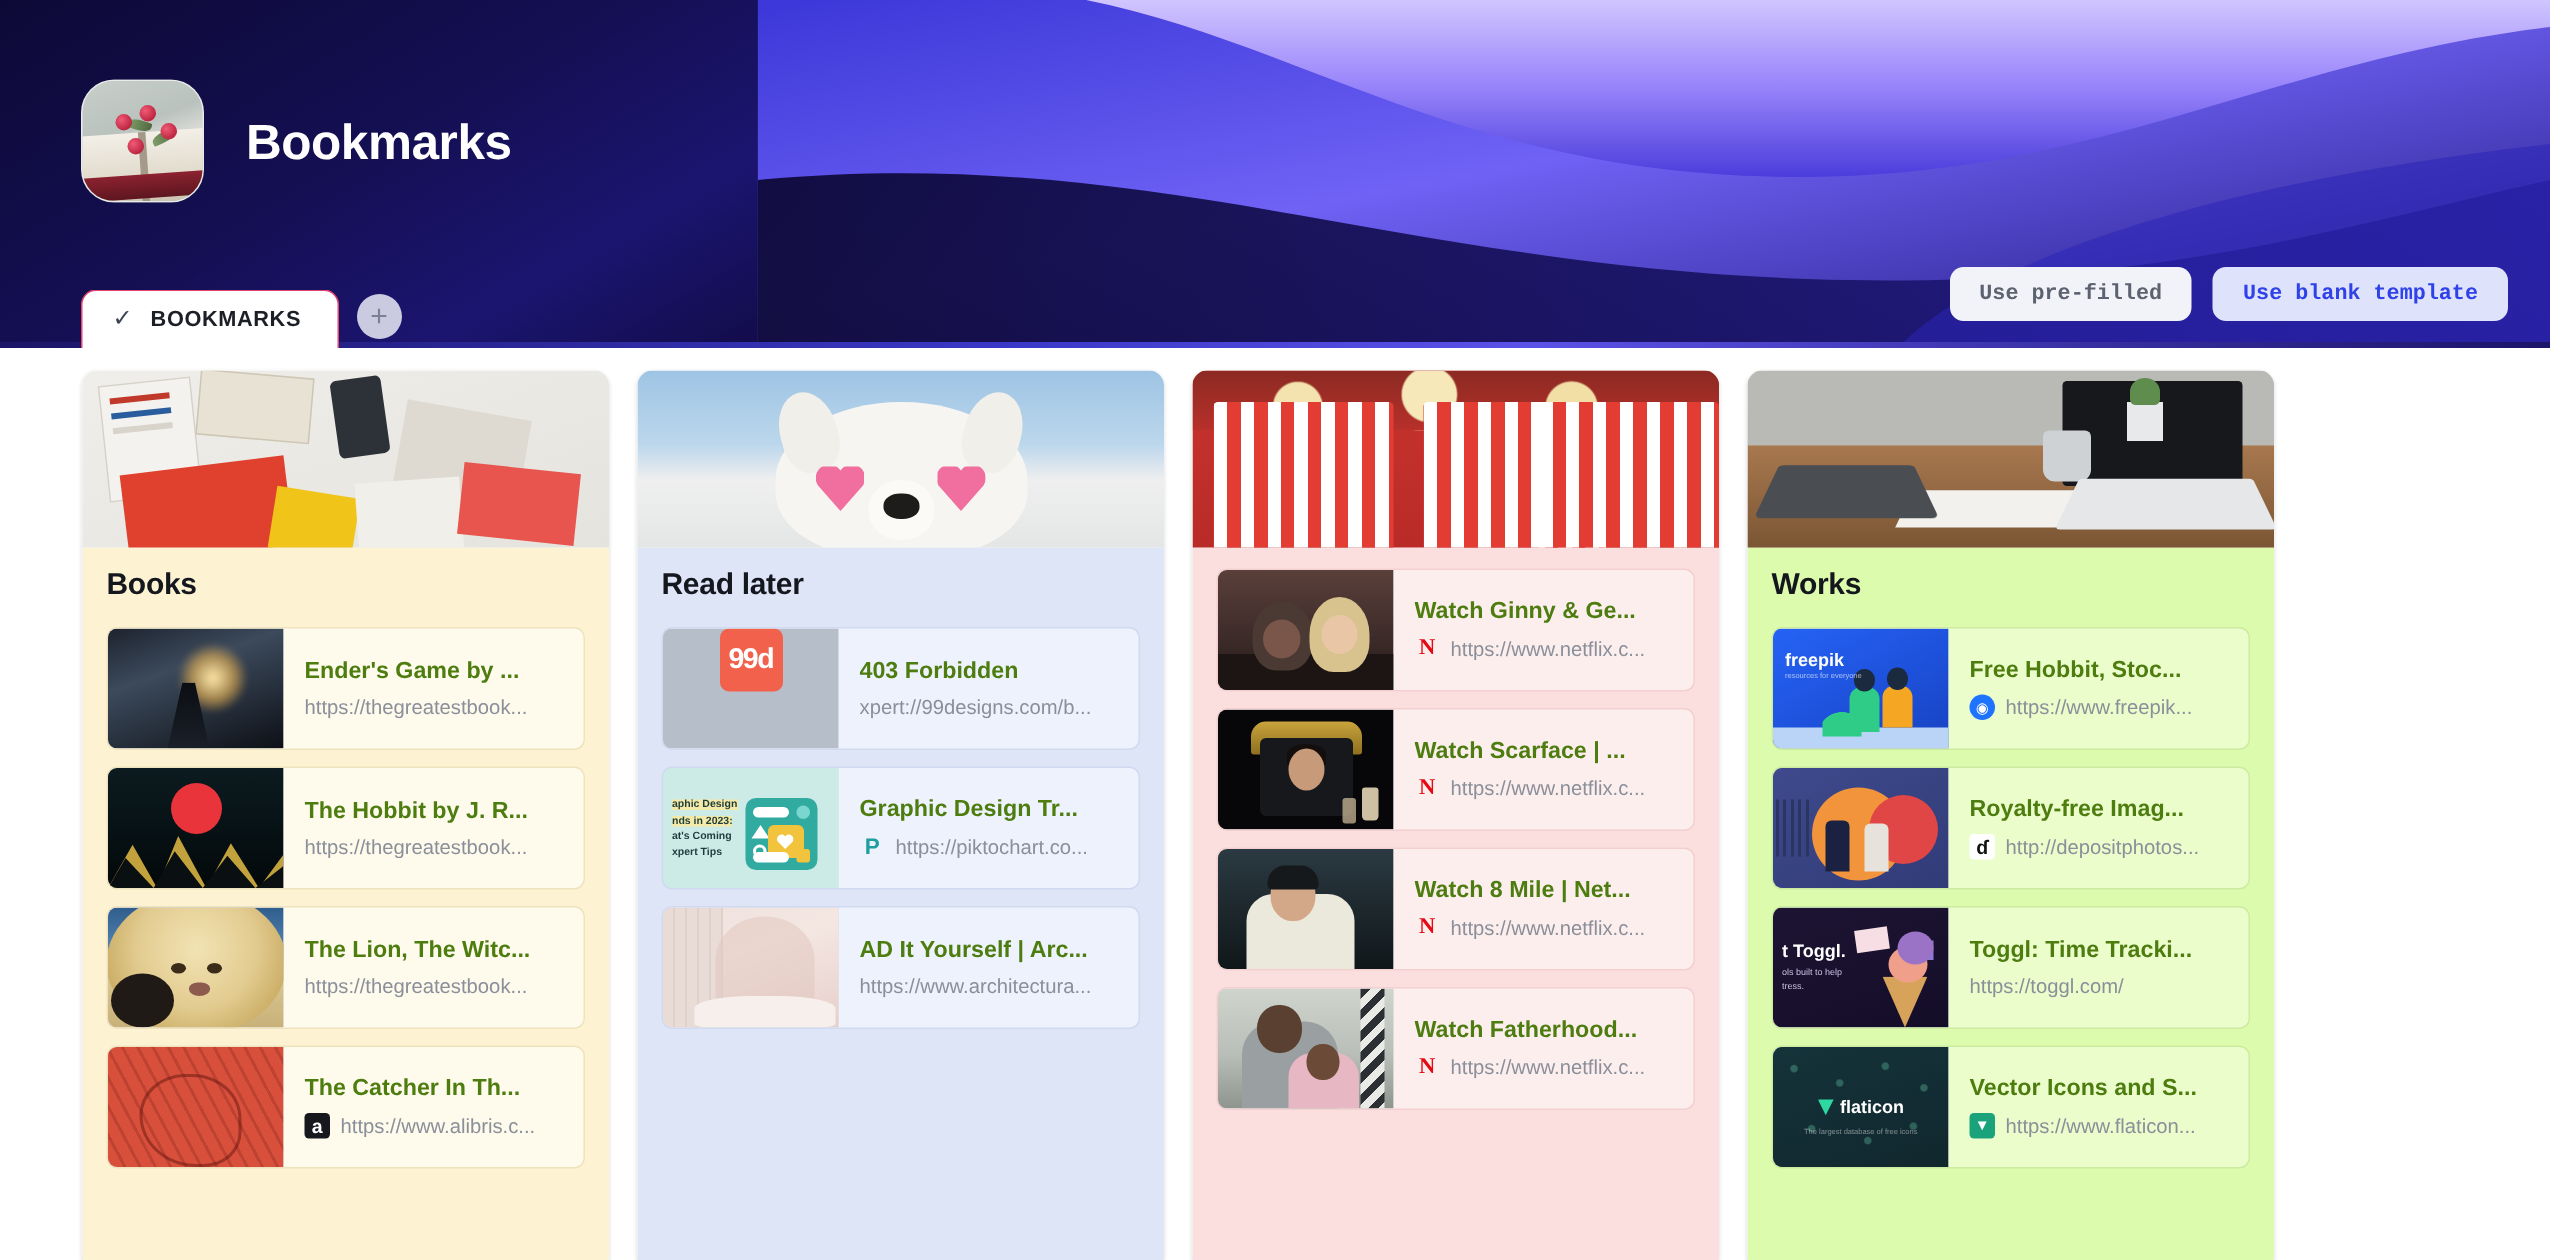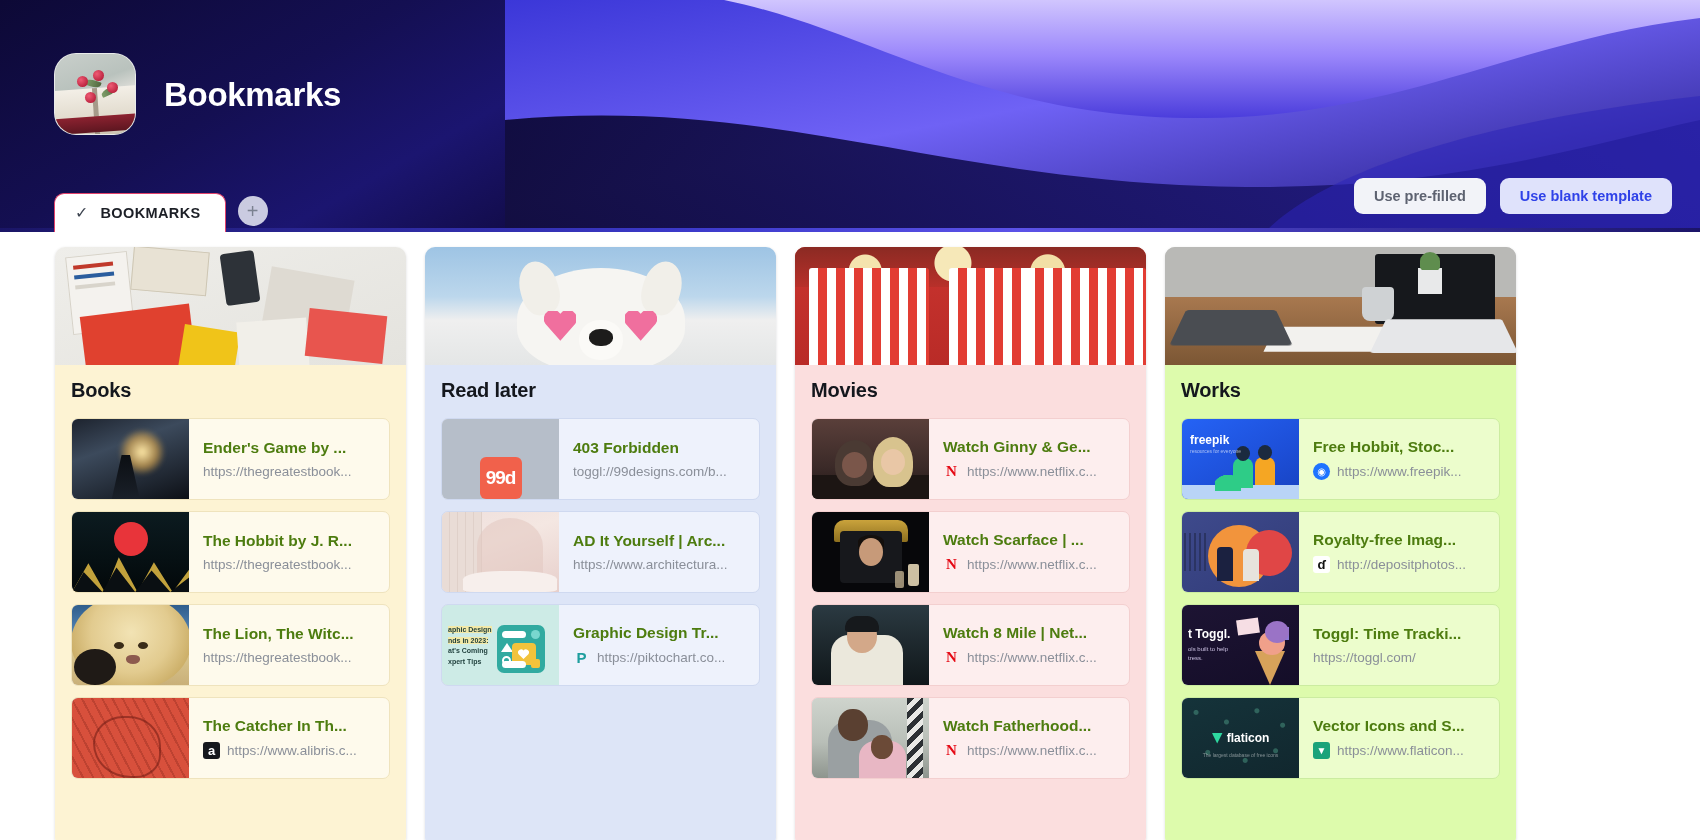--- a/index.html
+++ b/index.html
@@ -99,21 +99,21 @@
     display:flex; align-items:center; justify-content:center;
     color:#7b8190; font-size: 20px; font-weight: 400; line-height:1;
     cursor: pointer;
   }
 
   .header-actions { position:absolute; right: 28px; top: 178px; display:flex; gap: 14px; }
   .btn {
     height: 36px; padding: 0 20px;
     border-radius: 9px; border: none;
     font-size: 14.5px; font-weight: 700;
-    font-family: Liberation Sans, sans-serif;
+    font-family: Liberation Mono, monospace;
     cursor: pointer; white-space: nowrap;
     display:flex; align-items:center;text-align:right;
   }
   .btn-prefilled { background:#f2f3f8; color:#5d6270; }
   .btn-blank { background:#dfe2fb; color:#2f42e8; }
 
   
   .board {
     position: relative;
     width: 1700px; height: 608px;
@@ -196,21 +196,21 @@
   .th-lion .eye.l { left:36%; } .th-lion .eye.r { left:56%; }
   .th-lion .nose { position:absolute; left:46%; top:62%; width:14px; height:9px; border-radius:50% 50% 60% 60%; background:#8d5a4e; }
   .th-lion .blob { position:absolute; left:2px; bottom:0; width:42px; height:36px; border-radius:50%; background:#1f1a16; }
 
   .th-catcher { background:#d8503c; }
   .th-catcher::before{ content:""; position:absolute; inset:0;
     background: repeating-linear-gradient(62deg, rgba(120,30,20,.28) 0 2px, rgba(216,80,60,0) 2px 9px); }
   .th-catcher::after{ content:""; position:absolute; left:18%; top:22%; width:64px; height:58px; border-radius:48% 52% 40% 60%;
     border:2px solid rgba(110,25,18,.55); }
 
-  .th-99 { background:#b6bec9; display:flex; align-items:flex-end; justify-content:center; }
+  .th-99 { background:#b6bec9; display:flex; align-items:flex-start; justify-content:center; }
   .th-99 .logo { width:42px; height:42px; border-radius:6px; background:#f1614b; color:#fff;
     display:flex; align-items:center; justify-content:center; font-size:19px; font-weight:700; letter-spacing:-1px; }
 
   .th-pik { background:#cdebe6; }
   .th-pik .txt { position:absolute; left:6px; top:20px; width:58px; font-size:7px; line-height:1.5; color:#1d3d3a; font-weight:700; }
   .th-pik .txt i { background:#f3e9a8; font-style:normal; }
   .th-pik .dev { position:absolute; right:14px; top:20px; width:48px; height:48px; border-radius:7px; background:#31aaa0; }
   .th-pik .dev .pill { position:absolute; left:5px; top:6px; width:24px; height:7px; border-radius:4px; background:#fff; }
   .th-pik .dev .dot { position:absolute; right:5px; top:5px; width:9px; height:9px; border-radius:50%; background:#79d7cf; }
   .th-pik .dev .sq { position:absolute; left:15px; top:18px; width:24px; height:22px; border-radius:4px; background:#f2c33c; }
@@ -507,37 +507,21 @@
 
         <div class="bm">
           <div class="bm-thumb">
             <div class="th th-99">
                 <div class="logo">99d</div>
               </div>
           </div>
           <div class="bm-meta">
             <div class="bm-title">403 Forbidden</div>
             <div class="bm-urlrow">
-              <div class="bm-url">toggl://99designs.com/b...</div>
-            </div>
-          </div>
-        </div>
-
-        <div class="bm">
-          <div class="bm-thumb">
-            <div class="th th-ad">
-                <div class="wall"></div>
-                <div class="arch"></div>
-                <div class="tub"></div>
-              </div>
-          </div>
-          <div class="bm-meta">
-            <div class="bm-title">AD It Yourself | Arc...</div>
-            <div class="bm-urlrow">
-              <div class="bm-url">https://www.architectura...</div>
+              <div class="bm-url">xpert://99designs.com/b...</div>
             </div>
           </div>
         </div>
 
         <div class="bm">
           <div class="bm-thumb">
             <div class="th th-pik">
               <div class="txt"><i>aphic Design</i><br><i>nds in 2023:</i><br>at's Coming<br>xpert Tips</div>
               <div class="dev">
                   <div class="pill"></div>
@@ -553,32 +537,47 @@
           </div>
           <div class="bm-meta">
             <div class="bm-title">Graphic Design Tr...</div>
             <div class="bm-urlrow">
               <div class="bm-fav fav-pik">P</div>
               <div class="bm-url">https://piktochart.co...</div>
             </div>
           </div>
         </div>
 
+        <div class="bm">
+          <div class="bm-thumb">
+            <div class="th th-ad">
+                <div class="wall"></div>
+                <div class="arch"></div>
+                <div class="tub"></div>
+              </div>
+          </div>
+          <div class="bm-meta">
+            <div class="bm-title">AD It Yourself | Arc...</div>
+            <div class="bm-urlrow">
+              <div class="bm-url">https://www.architectura...</div>
+            </div>
+          </div>
+        </div>
+
       </div>
     </div>
 
     <div class="card t-movies">
       <div class="card-cover cov-pop">
         <div class="top"></div>
         <div class="box a"></div>
           <div class="box b"></div>
           <div class="box c"></div>
       </div>
       <div class="card-body">
-        <div class="card-title">Movies</div>
 
         <div class="bm">
           <div class="bm-thumb">
             <div class="th th-ginny">
                 <div class="rail"></div>
                 <div class="p1"></div>
                 <div class="p2"></div>
               </div>
           </div>
           <div class="bm-meta">

